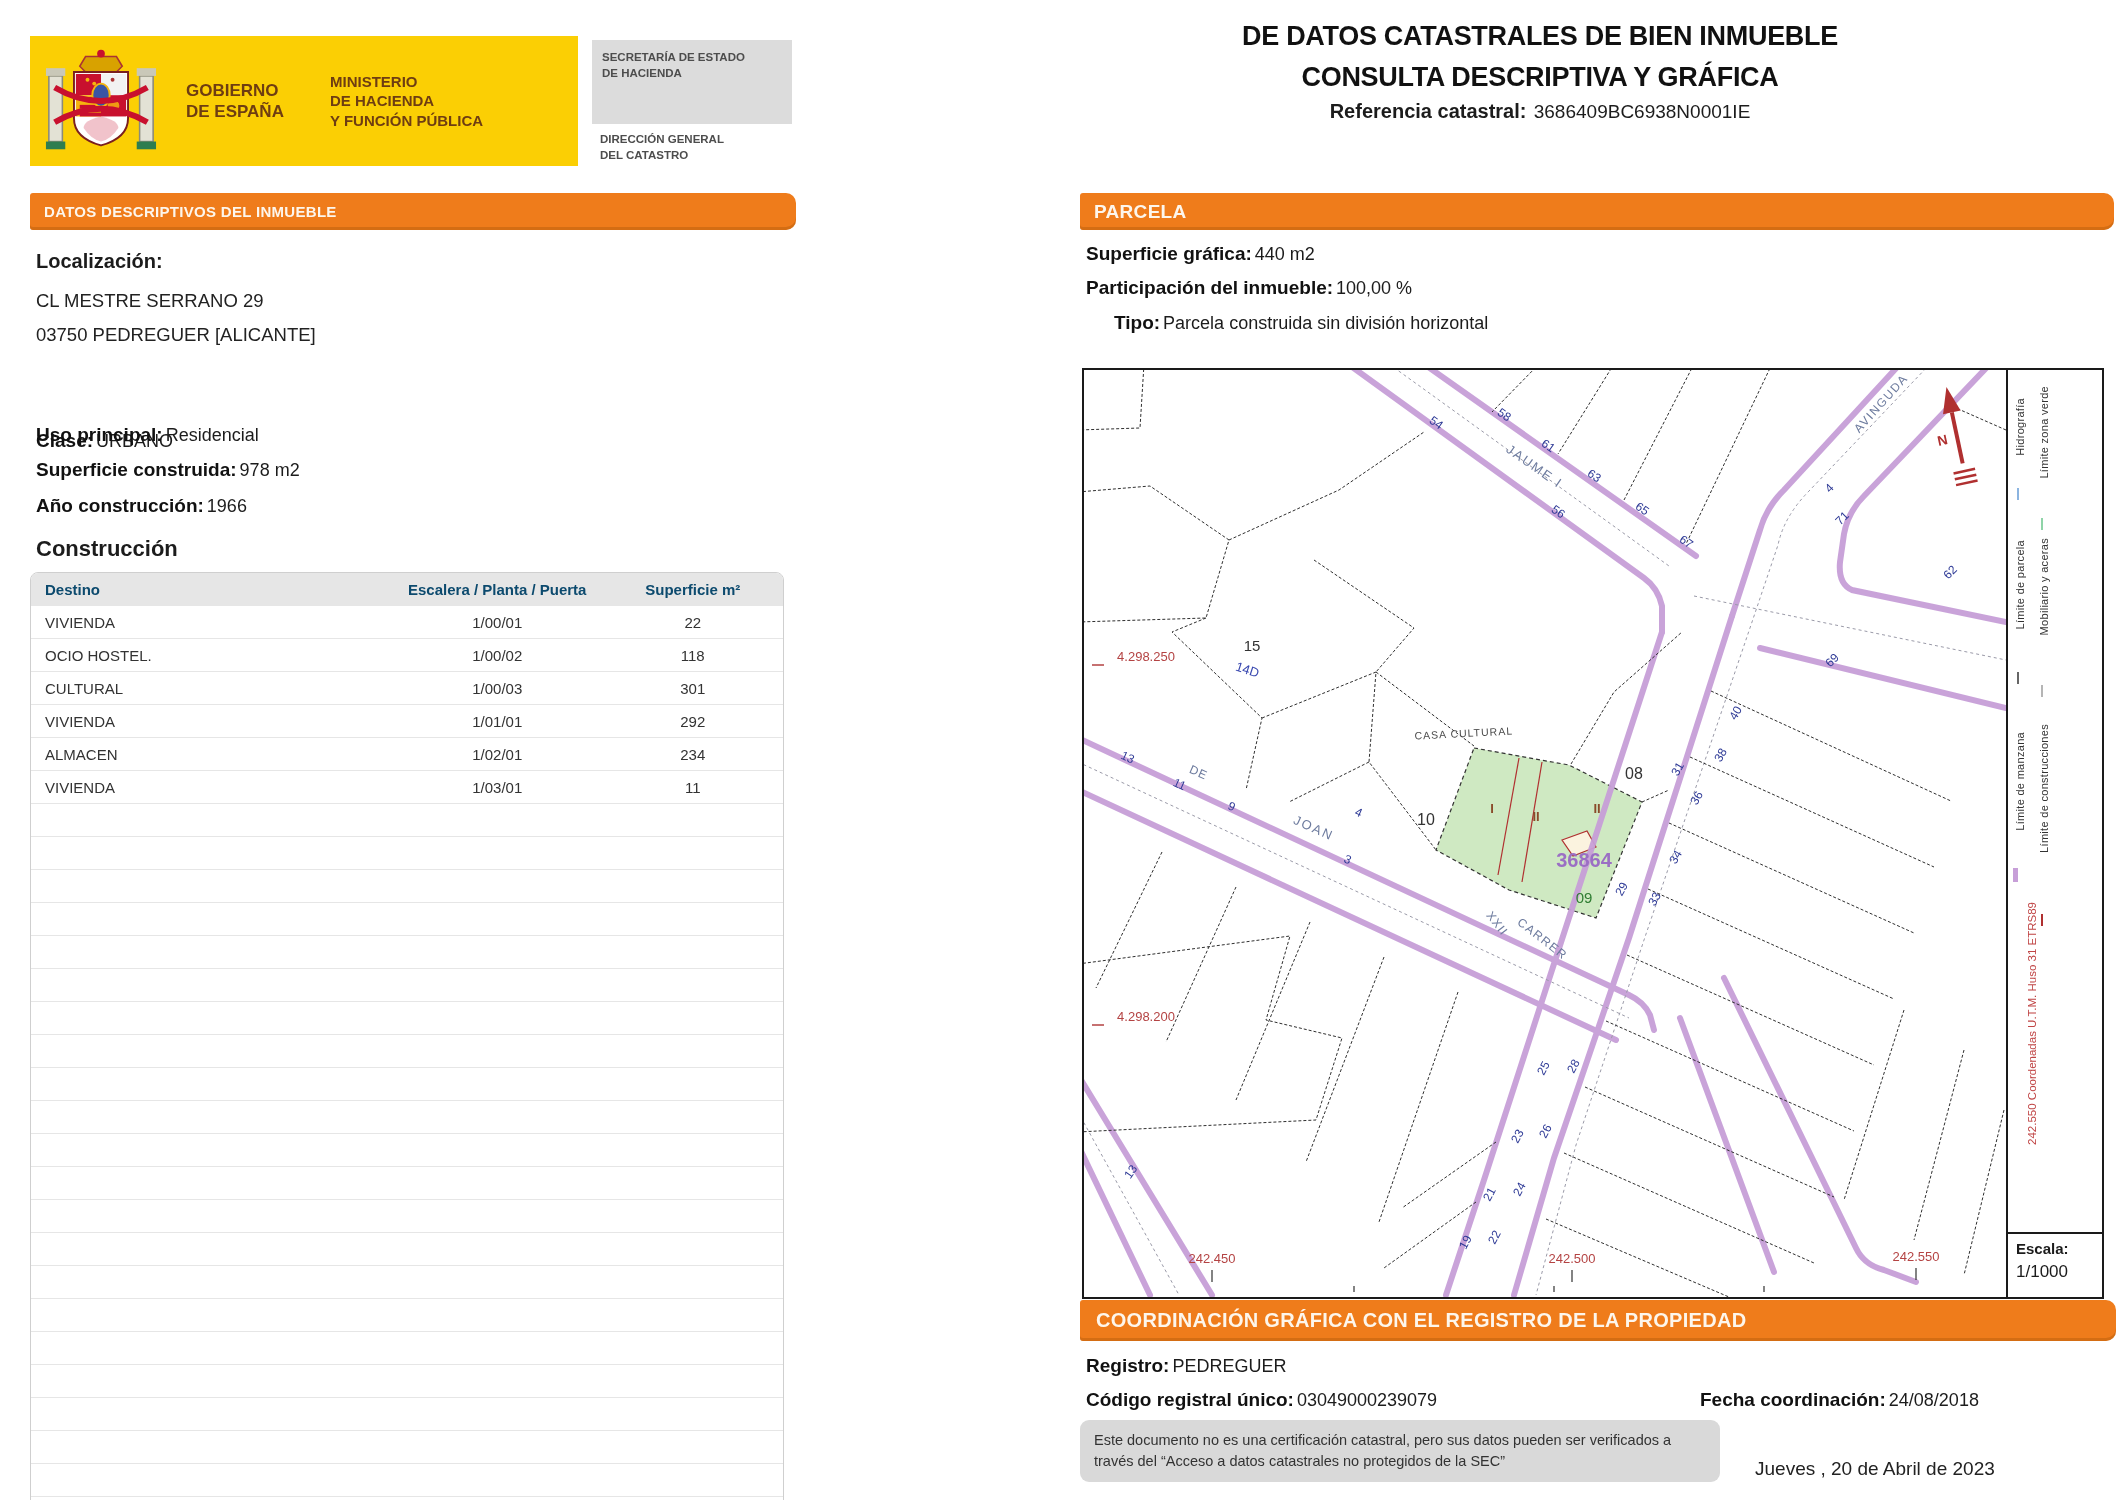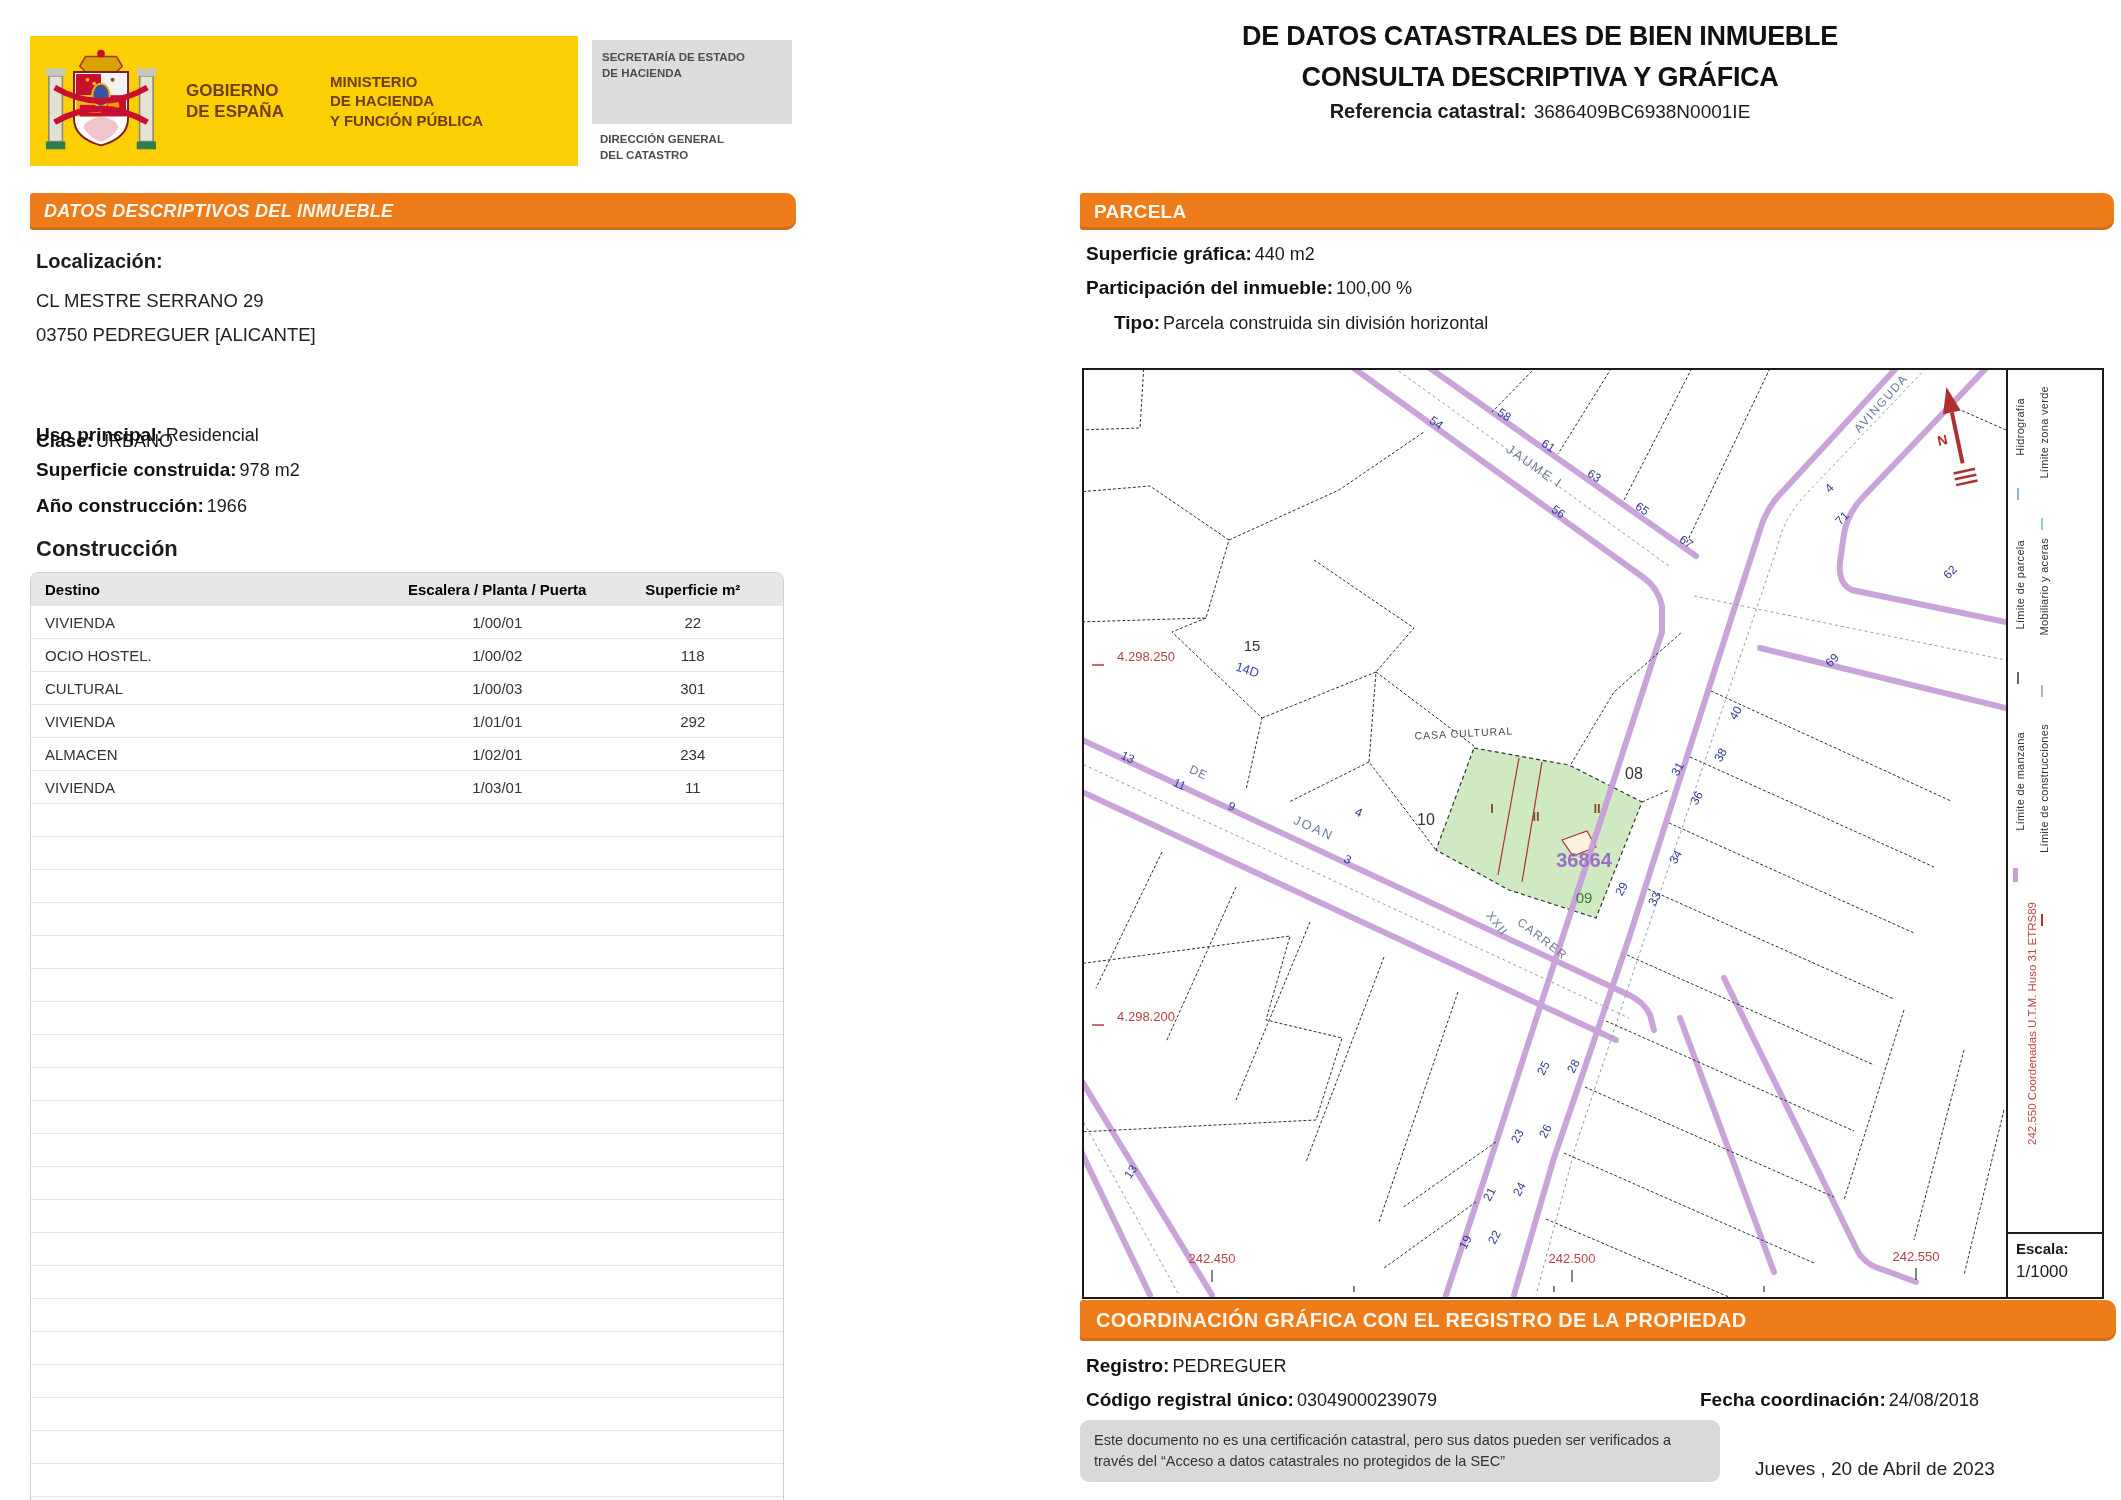--- a/index.html
+++ b/index.html
@@ -18,40 +18,40 @@
 
   .doc-title{left:1100px;top:16px;width:880px;text-align:center;font-size:27px;font-weight:bold;
       line-height:1.5;letter-spacing:-0.3px;color:#111;}
   .ref-line{left:1100px;top:100px;width:880px;text-align:center;font-size:19px;}
   .ref-line b{font-size:20px;}
   .ref-line span{margin-left:2px;}
 
   
   .bar{background:#EF7C1B;color:#FDF6EC;font-weight:bold;display:flex;align-items:center;
        border-radius:3px 10px 10px 3px;box-shadow:inset 0 -3px 0 rgba(180,90,10,.45);}
-  .bar-left{left:30px;top:193px;width:752px;height:37px;font-size:18px;padding-left:14px;letter-spacing:.3px;font-style:italic;}
+  .bar-left{left:30px;top:193px;width:752px;height:37px;font-size:15px;padding-left:14px;letter-spacing:.3px;}
   .bar-parcela{left:1080px;top:193px;width:1020px;height:37px;font-size:19px;padding-left:14px;letter-spacing:.3px;}
   .bar-coord{left:1080px;top:1300px;width:1020px;height:41px;font-size:20px;padding-left:16px;letter-spacing:.3px;}
 
   
   .lbl-row{display:flex;align-items:baseline;gap:3px;font-size:18px;}
   .lbl-row b{font-size:19px;color:#111;}
   .loc-label{left:36px;top:250px;font-size:20px;font-weight:bold;}
   .addr1{left:36px;top:290px;font-size:18.5px;color:#222;}
   .addr2{left:36px;top:324px;font-size:18.5px;color:#222;}
   .row-clase{left:36px;top:388px;margin-top:42px;}
   .row-uso{left:36px;top:424px;}
   .row-sup{left:36px;top:459px;}
   .row-ano{left:36px;top:495px;}
   .construccion-h{left:36px;top:536px;font-size:22px;font-weight:bold;}
 
   
   .ctable{left:30px;top:572px;width:752px;border:1px solid #cfcfcf;border-radius:8px;overflow:hidden;background:#fff;}
   table.ct{width:100%;border-collapse:collapse;font-size:15px;color:#333;}
-  table.ct th{background:#e6e6e6;font-weight:bold;color:#000000;height:30px;}
+  table.ct th{background:#e6e6e6;font-weight:bold;color:#0c4a6e;height:30px;}
   table.ct td{height:30px;border-top:1px solid #e6e6e6;}
   table.ct th:nth-child(1),table.ct td:nth-child(1){text-align:left;padding-left:14px;width:48%;}
   table.ct th:nth-child(2),table.ct td:nth-child(2){text-align:center;width:28%;}
   table.ct th:nth-child(3),table.ct td:nth-child(3){text-align:center;width:24%;}
 
   
   .row-supg{left:1086px;top:243px;}
   .row-part{left:1086px;top:277px;}
   .row-tipo{left:1114px;top:312px;}
 

